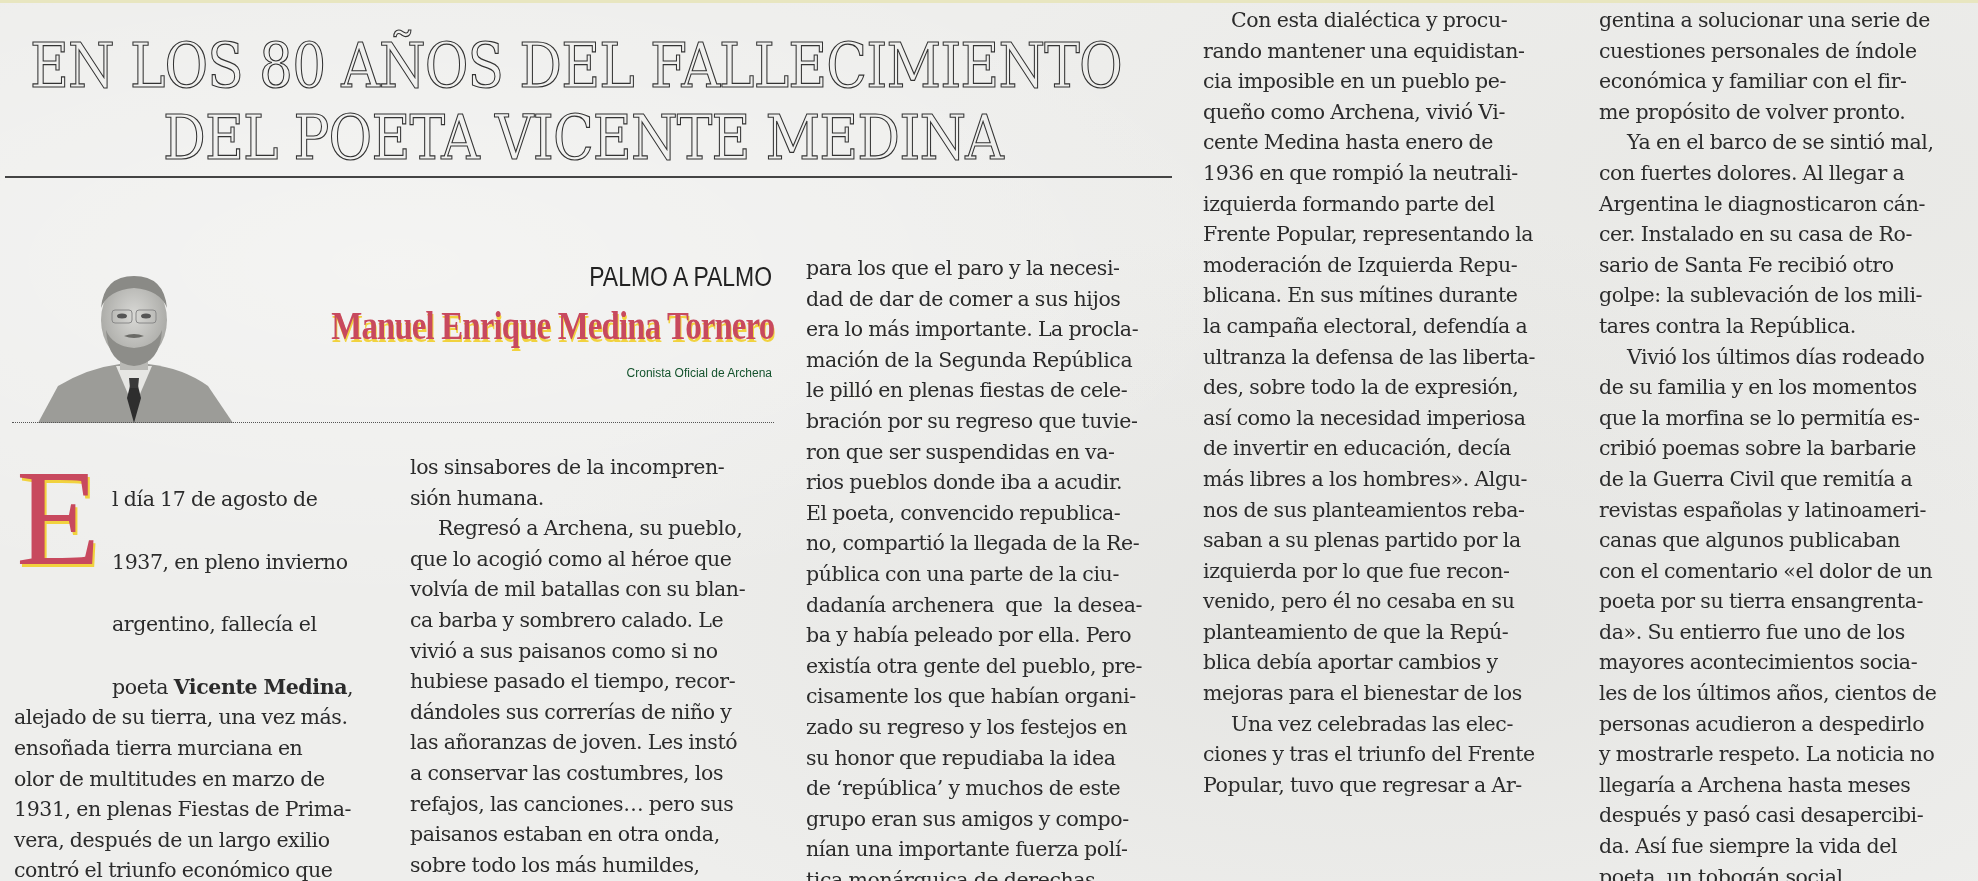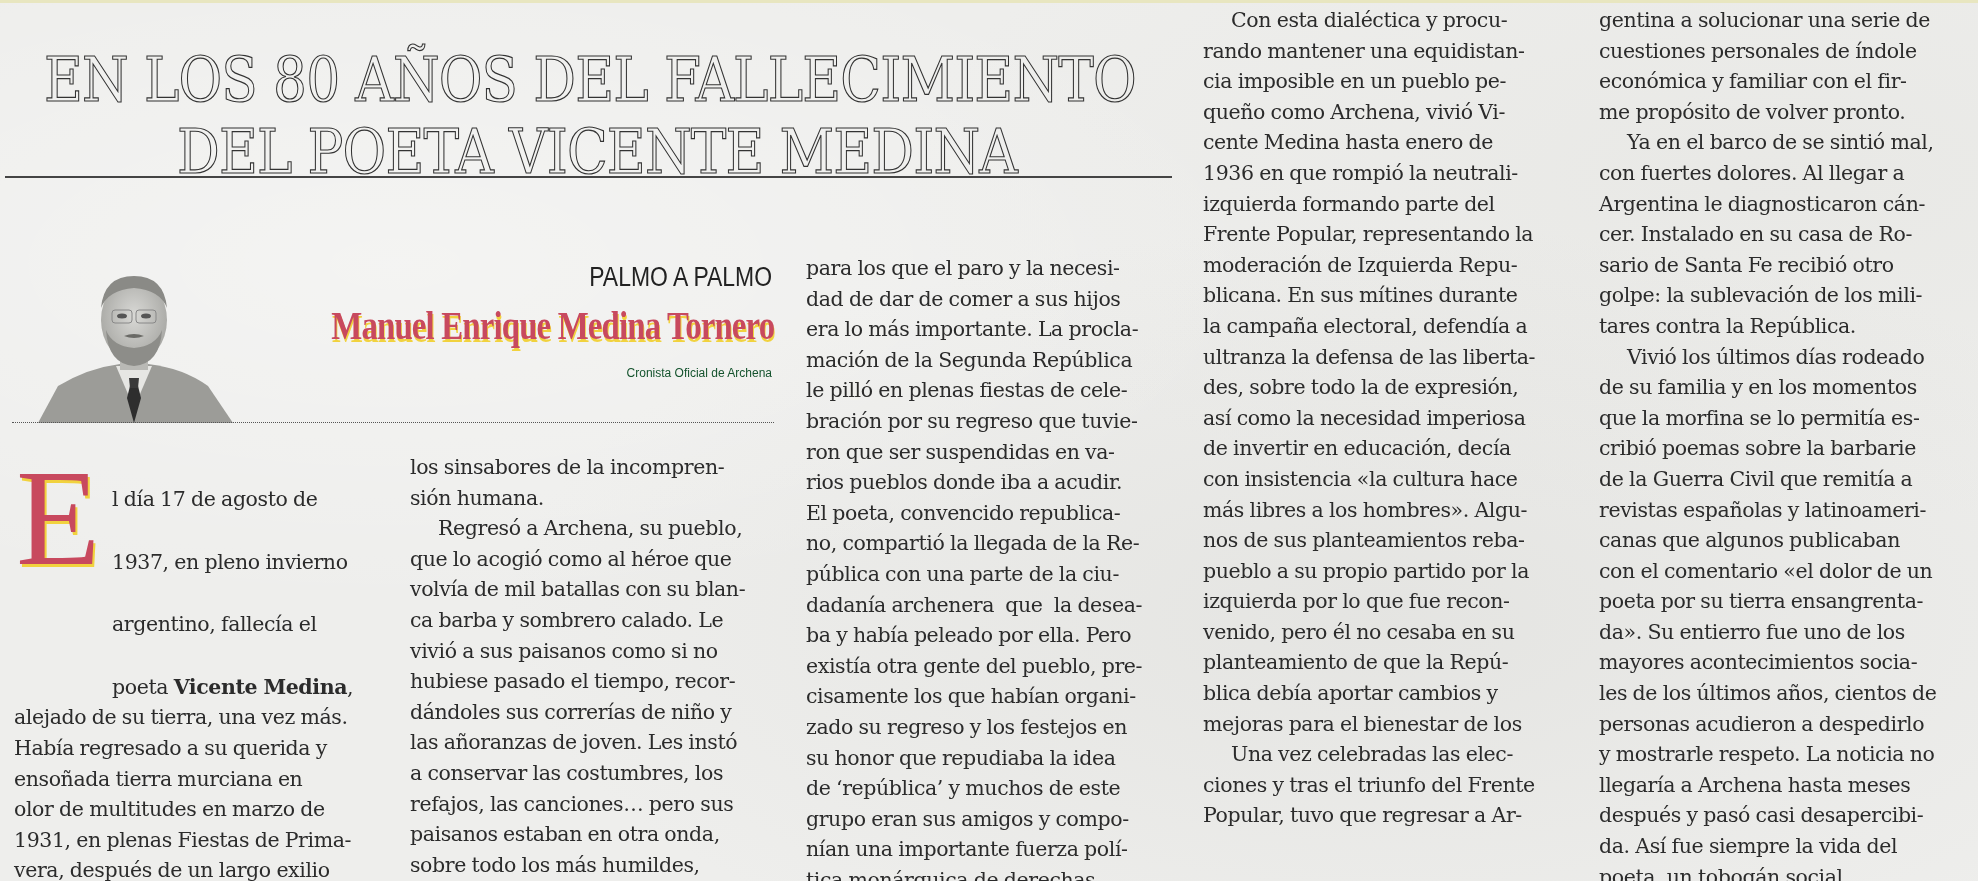--- a/index.html
+++ b/index.html
@@ -159,21 +159,21 @@
     text-shadow: 2px 3px 0 #f1d23e;
   }
   .bold { font-weight: bold; text-align: right; }
 </style>
 </head>
 <body>
 
 <div class="paper-texture"></div>
 <div class="top-strip"></div>
 
-<h1 class="headline" style="margin:16px;">
+<h1 class="headline" style="margin:2px;">
   <span class="line1">EN LOS 80 AÑOS DEL FALLECIMIENTO</span>
   <span class="line2">DEL POETA VICENTE MEDINA</span>
 </h1>
 <div class="headline-rule"></div>
 
 <div class="photo">
   <svg width="212" height="155" viewBox="0 0 212 155">
     <defs>
       <radialGradient id="face" cx="50%" cy="45%" r="55%">
         <stop offset="0%" stop-color="#d9d9d6"></stop>
@@ -212,21 +212,20 @@
 
 <div class="col col1">
   <span class="dropcap">E</span>
   <div class="dropcap-lines">
     <p>l día 17 de agosto de</p>
     <p>1937, en pleno invierno</p>
     <p>argentino, fallecía el</p>
     <p><span>poeta </span><span class="bold">Vicente Medina</span><span>,</span></p>
   </div>
   <p>alejado de su tierra, una vez más.</p>
-  <p>Había regresado a su querida y</p>
   <p>ensoñada tierra murciana en</p>
   <p>olor de multitudes en marzo de</p>
   <p>1931, en plenas Fiestas de Prima-</p>
   <p>vera, después de un largo exilio</p>
   <p>contró el triunfo económico que</p>
   <p>buscaba, pero  también el dolor</p>
   <p>de la pérdida de seres queridos  y</p>
 </div>
 
 <div class="col col2">
@@ -279,24 +278,23 @@
   <p>1936 en que rompió la neutrali-</p>
   <p>izquierda formando parte del</p>
   <p>Frente Popular, representando la</p>
   <p>moderación de Izquierda Repu-</p>
   <p>blicana. En sus mítines durante</p>
   <p>la campaña electoral, defendía a</p>
   <p>ultranza la defensa de las liberta-</p>
   <p>des, sobre todo la de expresión,</p>
   <p>así como la necesidad imperiosa</p>
   <p>de invertir en educación, decía</p>
-  <p>con insistencia «la cultura hace</p>
   <p>más libres a los hombres». Algu-</p>
   <p>nos de sus planteamientos reba-</p>
-  <p>pueblo a su propio partido por la</p>
+  <p>saban a su plenas partido por la</p>
   <p>izquierda por lo que fue recon-</p>
   <p>venido, pero él no cesaba en su</p>
   <p>planteamiento de que la Repú-</p>
   <p>blica debía aportar cambios y</p>
   <p>mejoras para el bienestar de los</p>
   <p class="indent">Una vez celebradas las elec-</p>
   <p>ciones y tras el triunfo del Frente</p>
   <p>Popular, tuvo que regresar a Ar-</p>
 </div>
 

